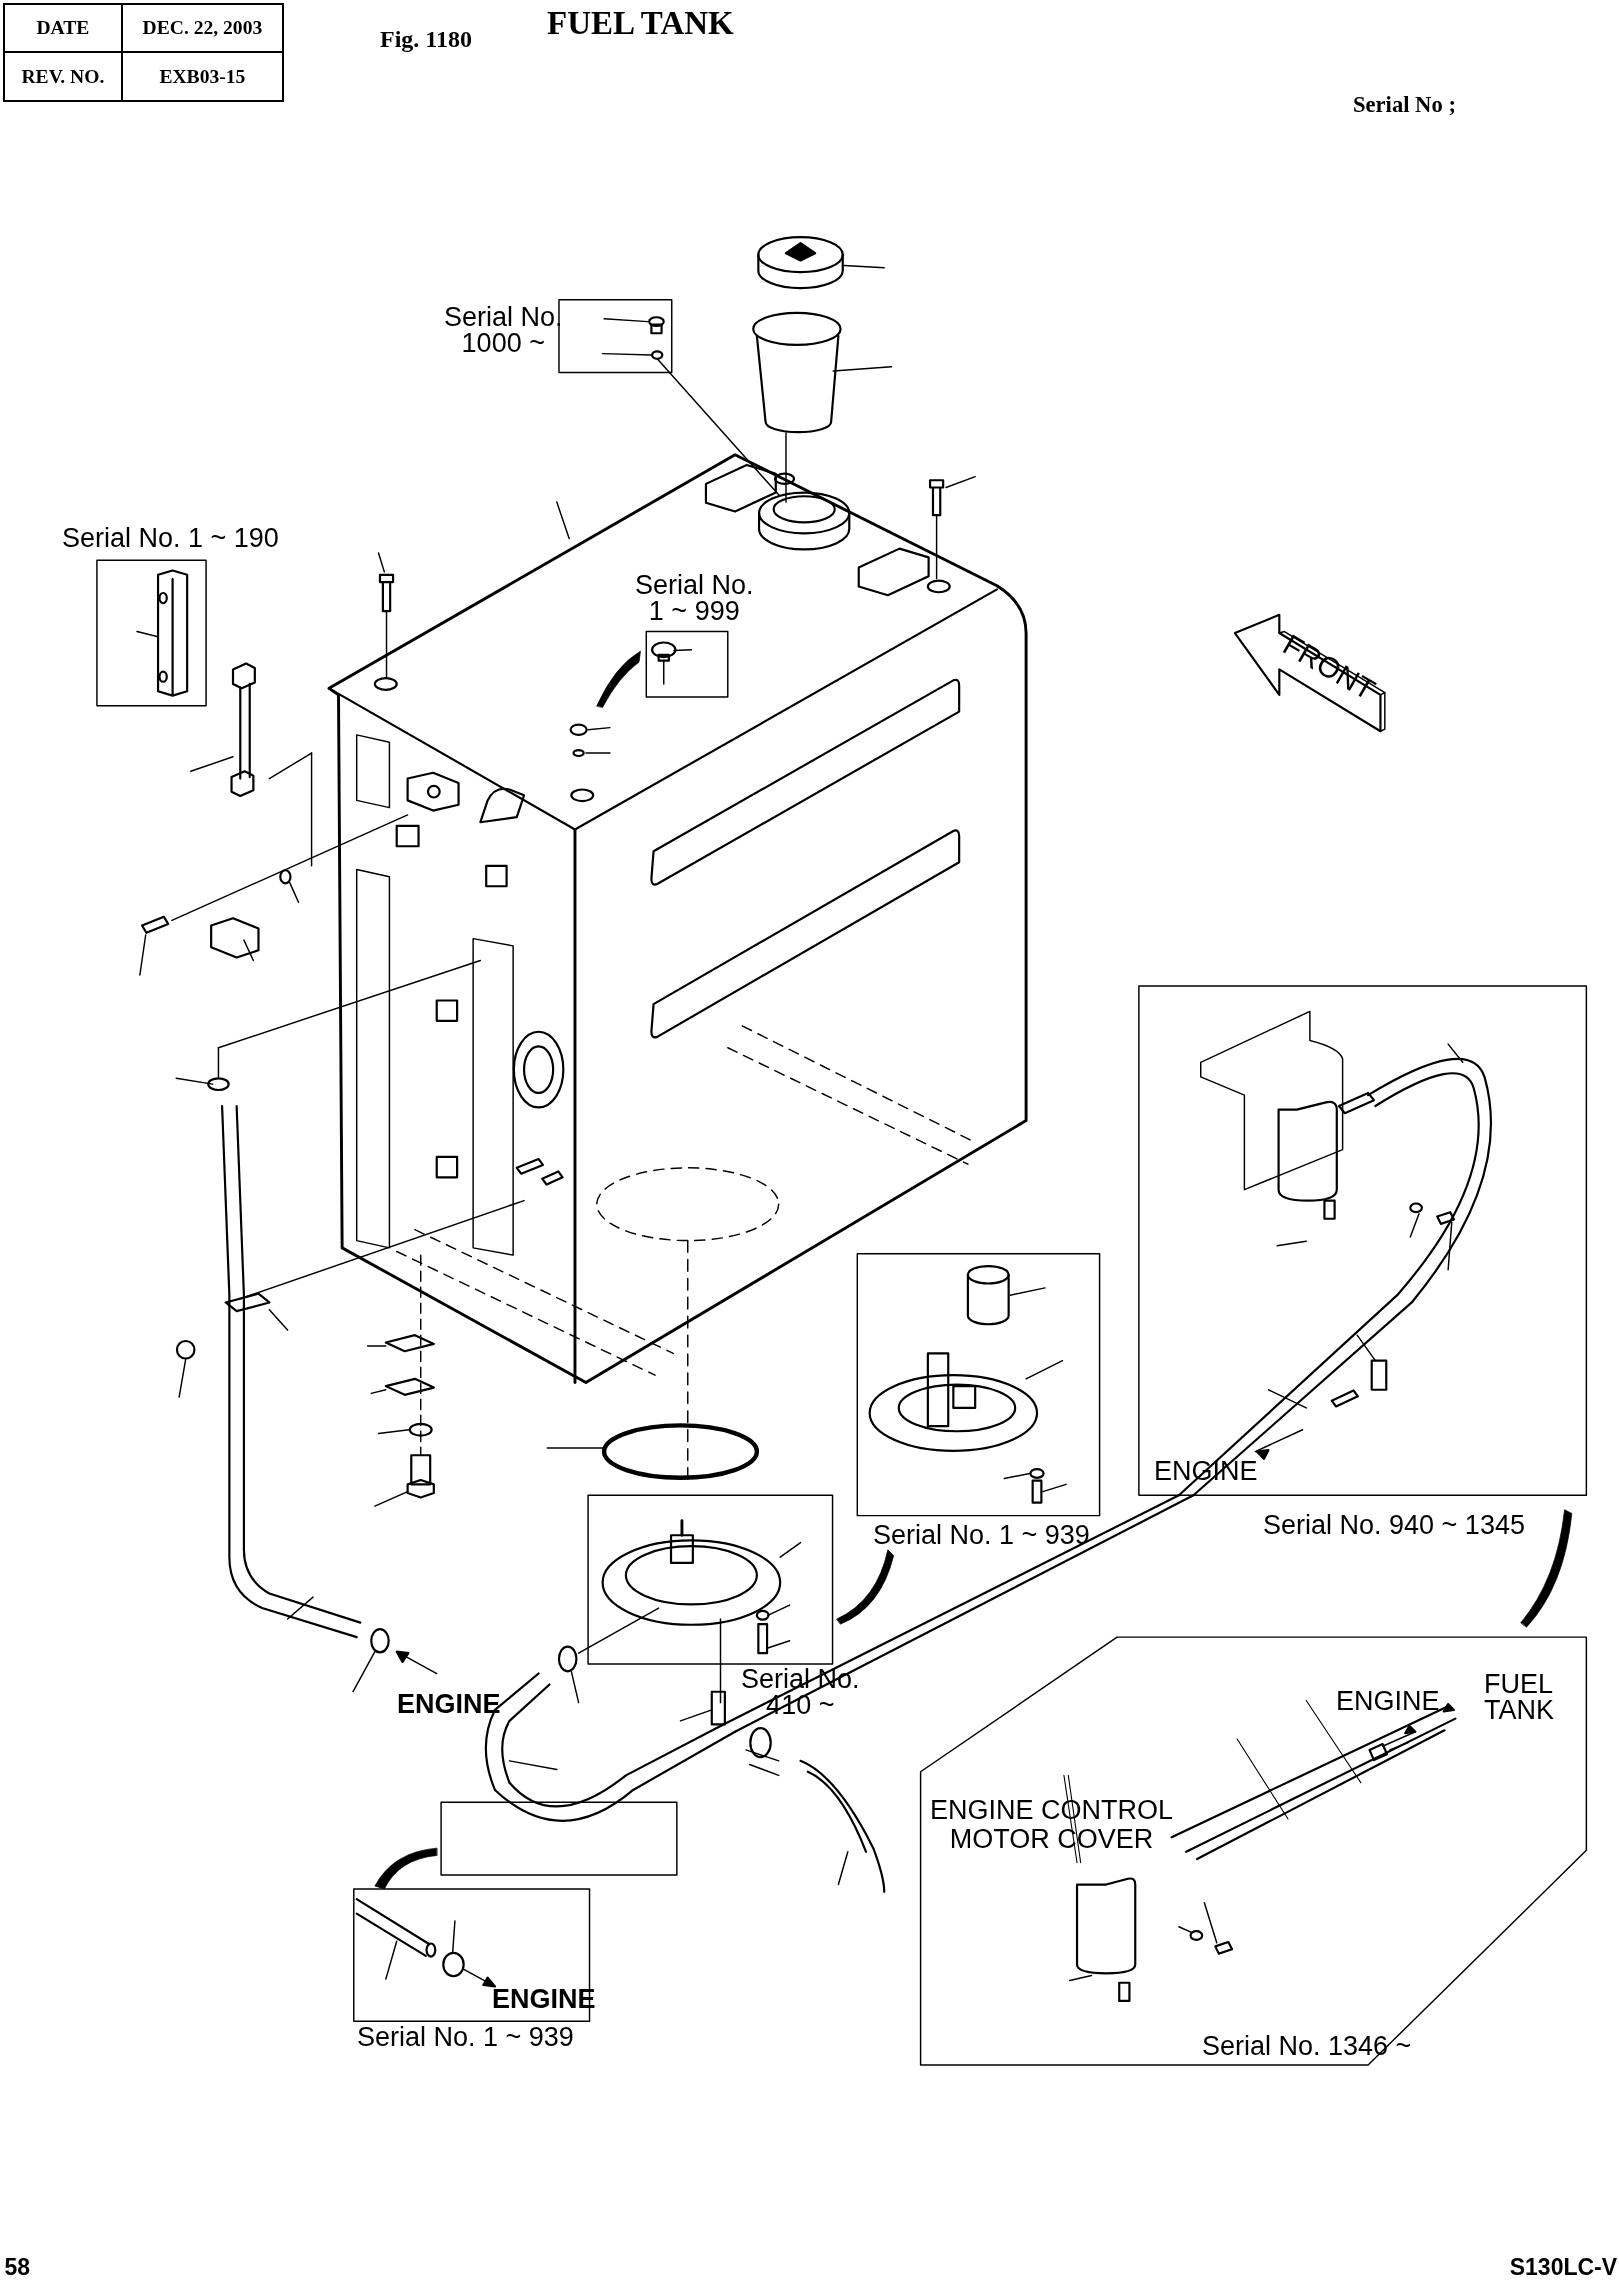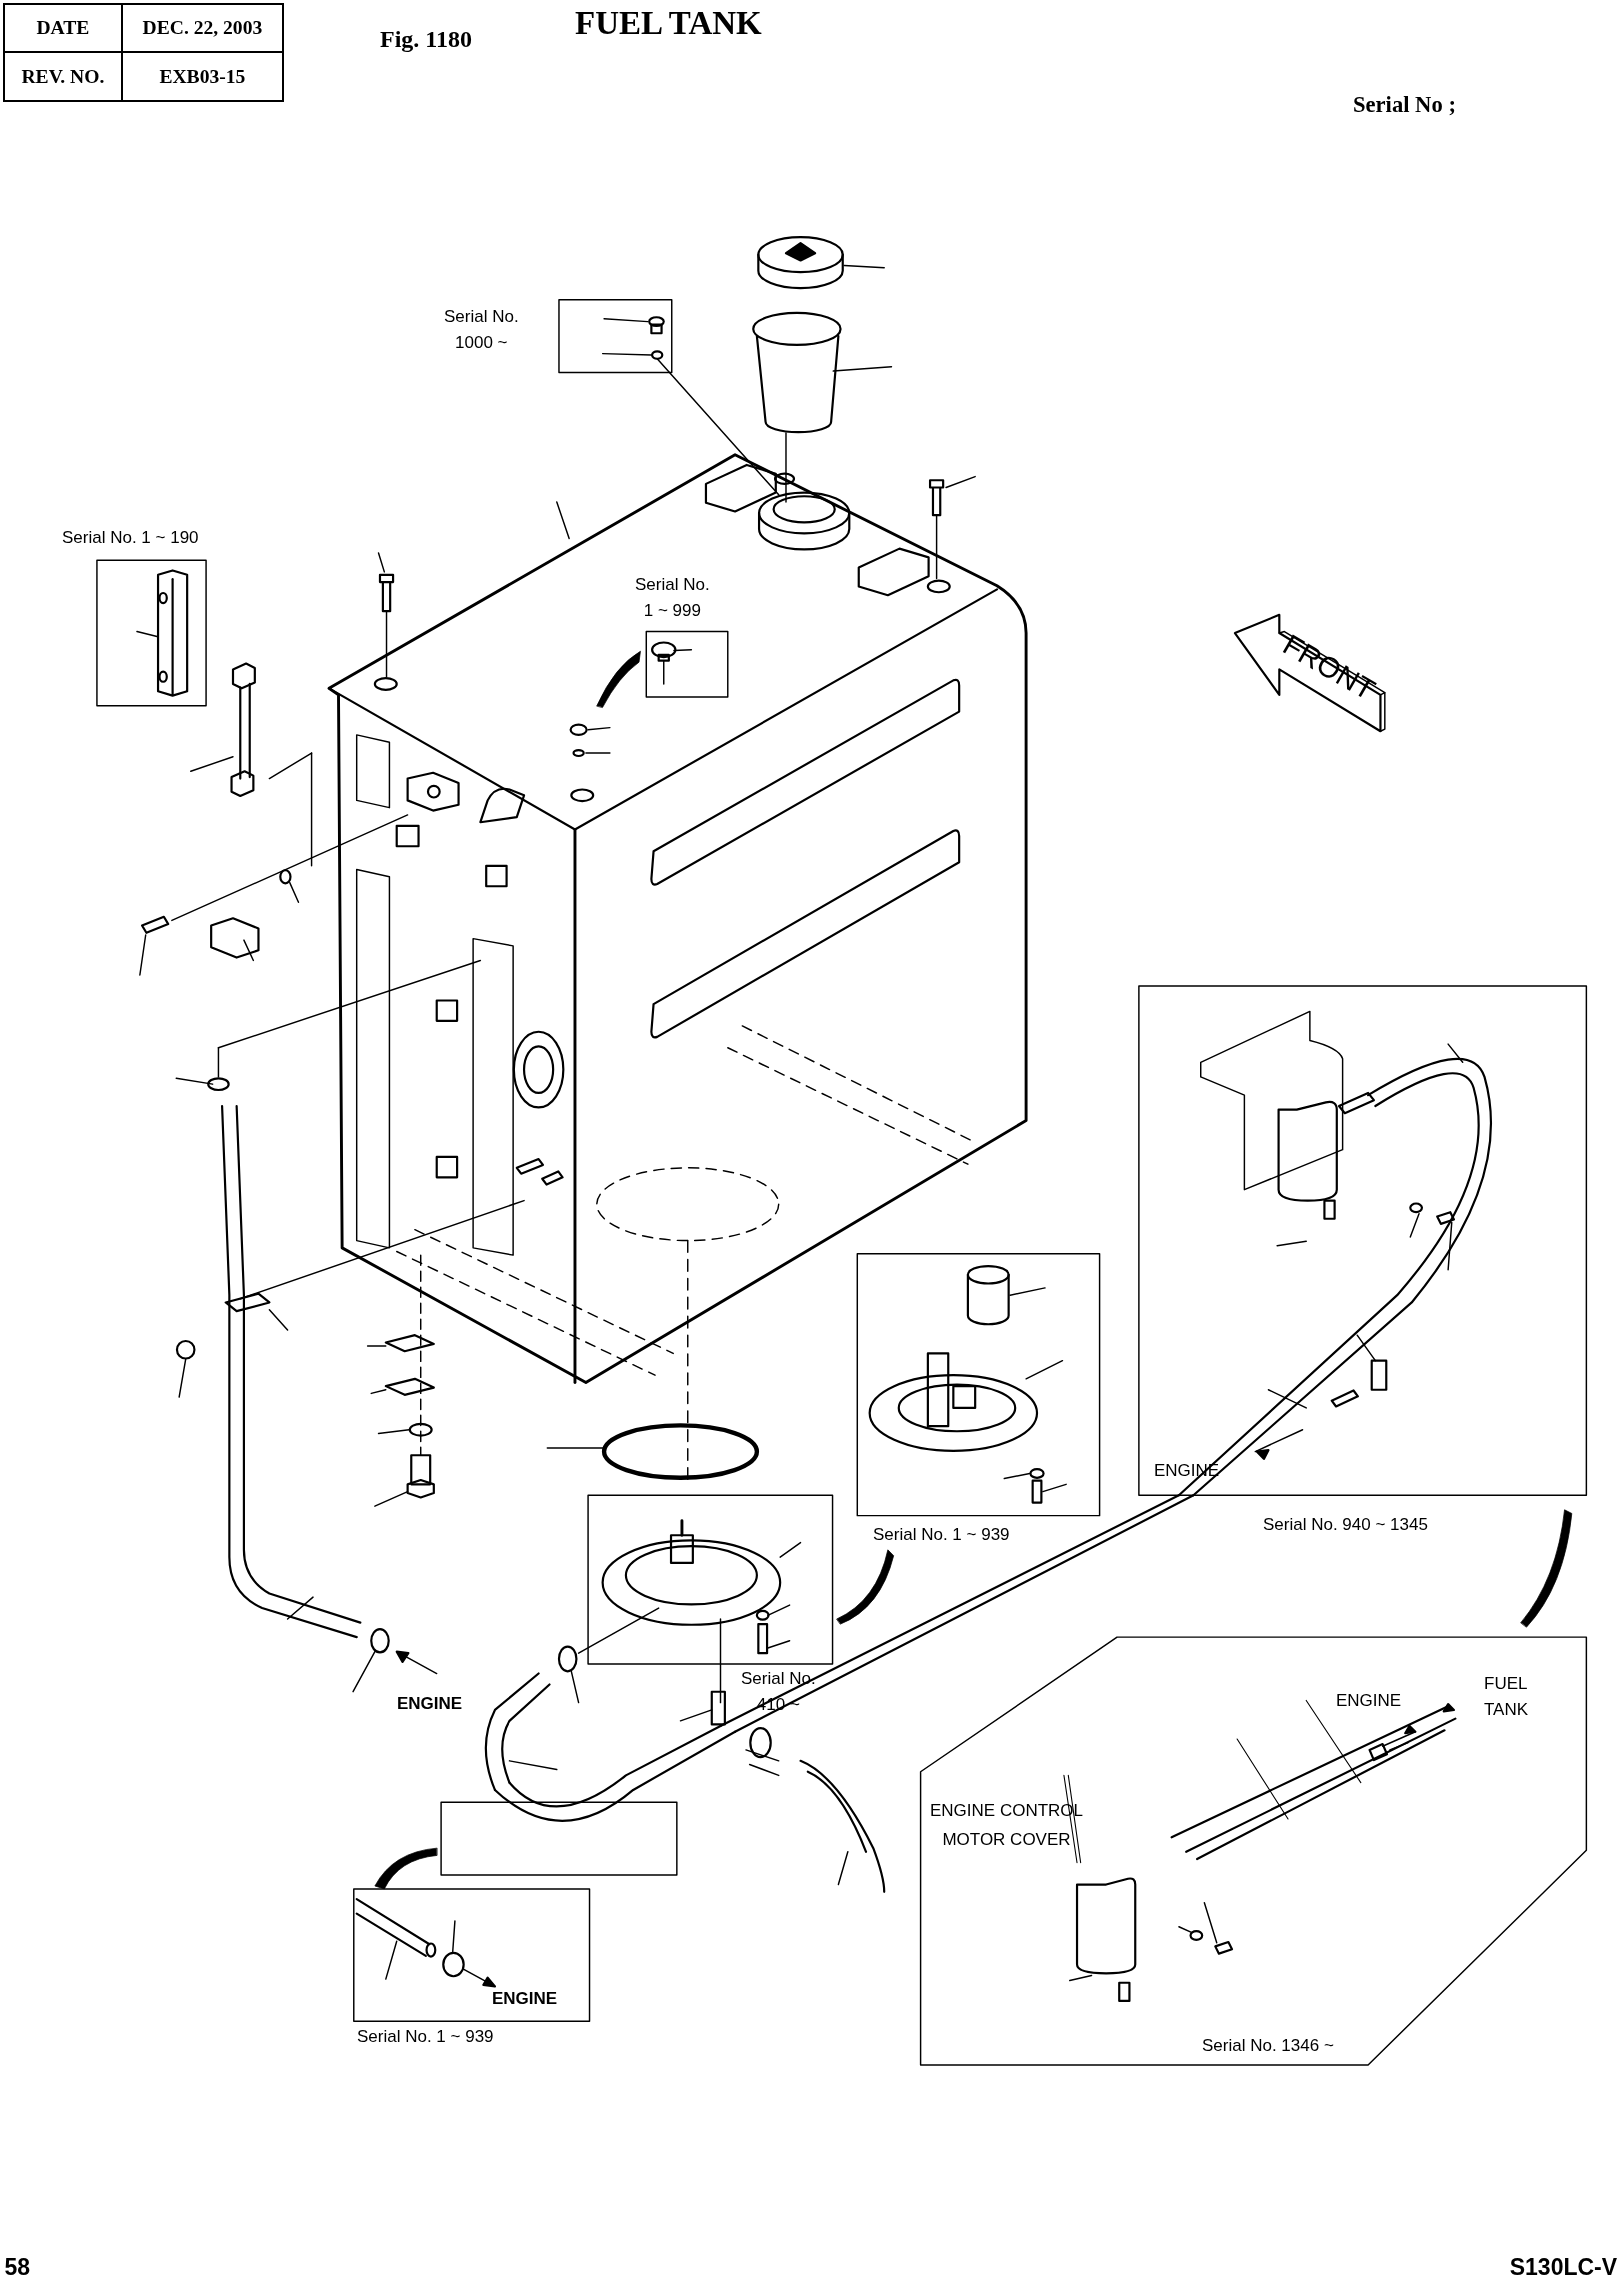--- a/index.html
+++ b/index.html
@@ -1,26 +1,26 @@
 <!DOCTYPE html>
 <html style="font-size:11.6px"><head>
 <meta charset="utf-8">
 <style>
   html, body { margin: 0; padding: 0; background: #ffffff; }
   body { width: 1620px; height: 2284px; position: relative; overflow: hidden; font-family: "Liberation Sans", sans-serif; color: #000; }
   .hdr-table { position: absolute; left: 2.9px; top: 2.9px; width: 281px; height: 99px; border: 2.9px solid #000; border-collapse: collapse; font-family: "Liberation Serif", serif; font-weight: bold; }
   .hdr-table td { border: 2.2px solid #000; text-align: center; font-size: 19.6px; padding: 0; }
   .hdr-table td.lab { width: 116px; margin-top: 31px; }
   .fig-num { position: absolute; left: 380px; top: 26px; font-family: "Liberation Serif", serif; font-weight: bold; font-size: 24px; }
-  .fig-title { position: absolute; left: 575px; top: 1.5px; font-family: "Liberation Serif", serif; font-weight: bold; font-size: 33px; line-height: 42px; }
+  .fig-title { position: absolute; left: 547px; top: 1.5px; font-family: "Liberation Serif", serif; font-weight: bold; font-size: 33px; line-height: 42px; }
   .serial-hdr { position: absolute; left: 1353px; top: 92px; font-family: "Liberation Serif", serif; font-weight: bold; font-size: 22.6px; }
   .footer-left { position: absolute; left: 4.4px; top: 2254px; font-weight: bold; font-size: 23px; }
   .footer-right { position: absolute; right: 2.9px; top: 2254px; font-weight: bold; font-size: 23px; }
   svg.drawing { position: absolute; left: 0; top: 0; }
-  .lbl { position: absolute; font-size: 17px; line-height: 26px; white-space: nowrap; }
+  .lbl { position: absolute; font-size: 27px; line-height: 26px; white-space: nowrap; }
   .lbl.c { text-align: center; }
   .lbl.b { font-weight: bold; }
   .front-text { font-family: "Liberation Sans", sans-serif; font-size: 40px; }
 </style>
 </head>
 <body>
 
 <table class="hdr-table">
   <tbody>
       <tr>

